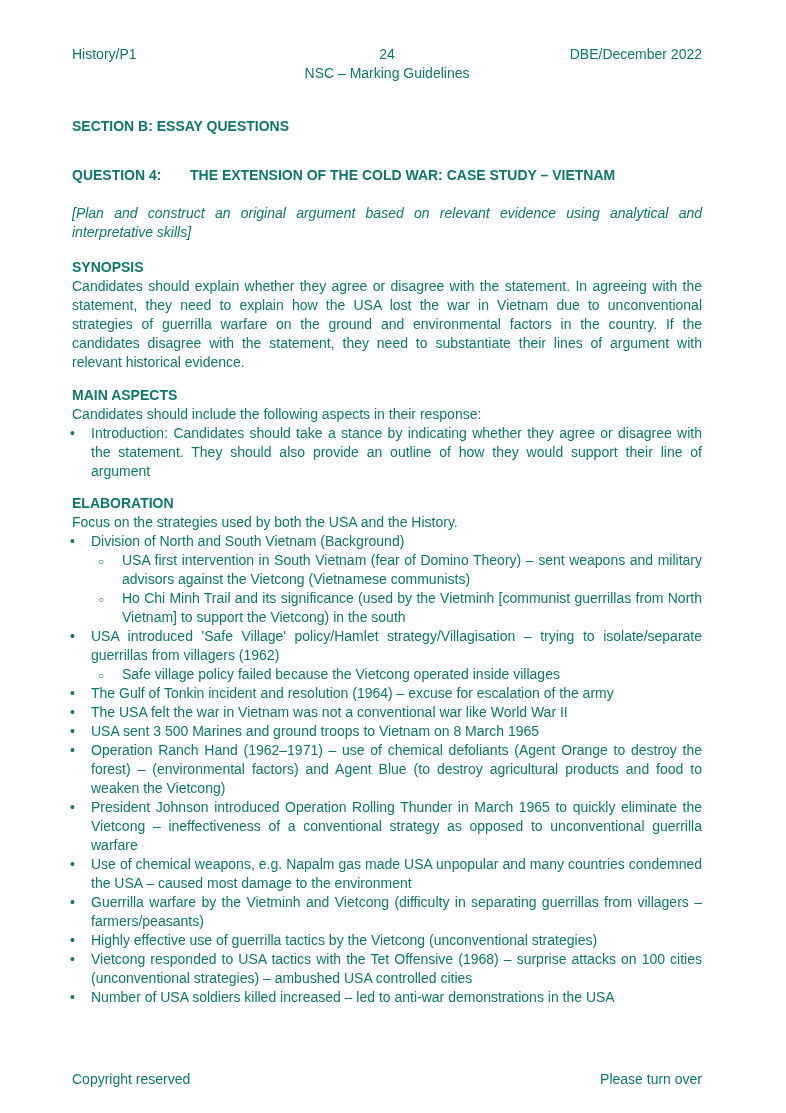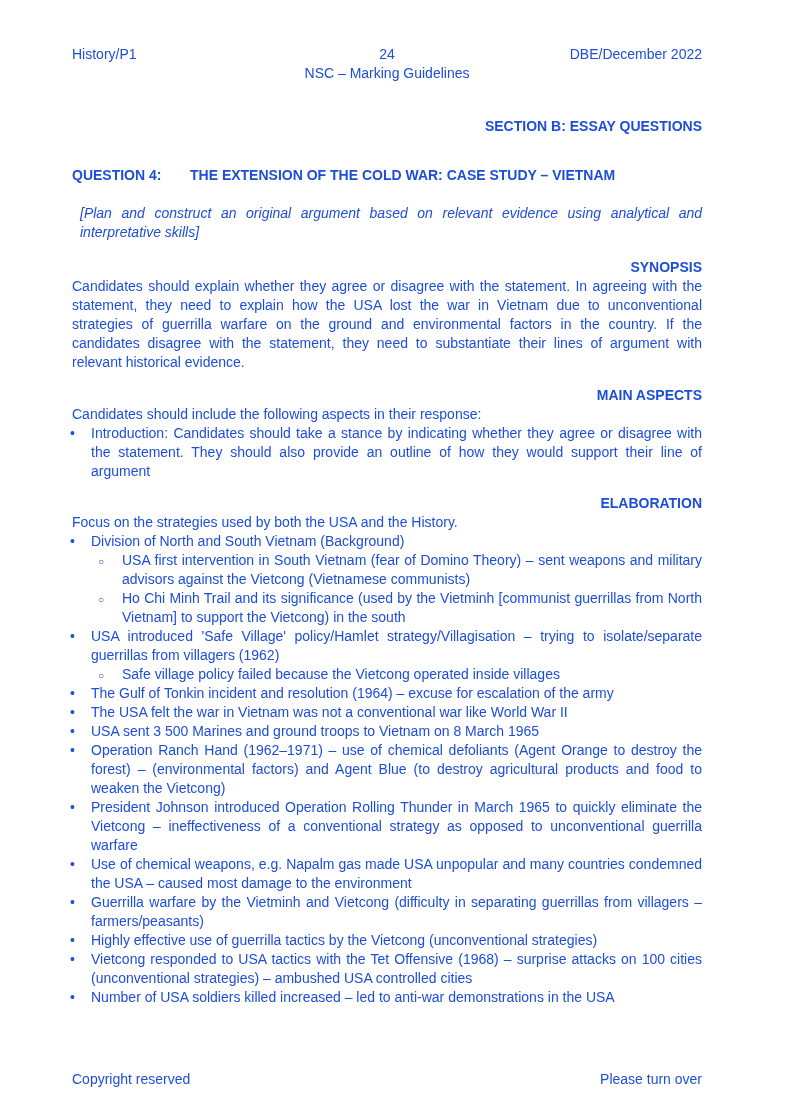--- a/index.html
+++ b/index.html
@@ -7,42 +7,41 @@
     position: relative;
     width: 786px;
     height: 1113px;
     margin: 0 auto;
     background: #ffffff;
     box-sizing: border-box;
     padding: 45px 84px 0 72px;
     font-family: "Liberation Sans", "DejaVu Sans", sans-serif;
     font-size: 14px;
     line-height: 19px;
-    color: #1d4ed8;
+    color: #0f766e;
     overflow: hidden;
   }
   .hdr-row {
     display: flex;
     align-items: baseline;
   }
   .hdr-left  { flex: 1; text-align: left; }
   .hdr-mid   { flex: 0 0 auto; text-align: center; }
   .hdr-right { flex: 1; text-align: right; }
   .hdr-center { text-align: center; }
 
   h1, h2 {
     font-size: 14px;
     line-height: 19px;
     font-weight: bold;
     margin: 0;
-    text-align: right;
   }
   p { margin: 0; }
   .just { text-align: justify; }
-  .italic { font-style: italic; margin-left: 8px; }
+  .italic { font-style: italic; }
 
   .section-title { margin-top: 34px; }
 
   .question-line { margin-top: 30px; font-weight: bold; white-space: nowrap; }
   .q-label { display: inline-block; width: 118px; }
 
   .instruction { margin-top: 19px; }
 
   .h-synopsis    { margin-top: 16px; }
   .h-aspects     { margin-top: 14px; }

